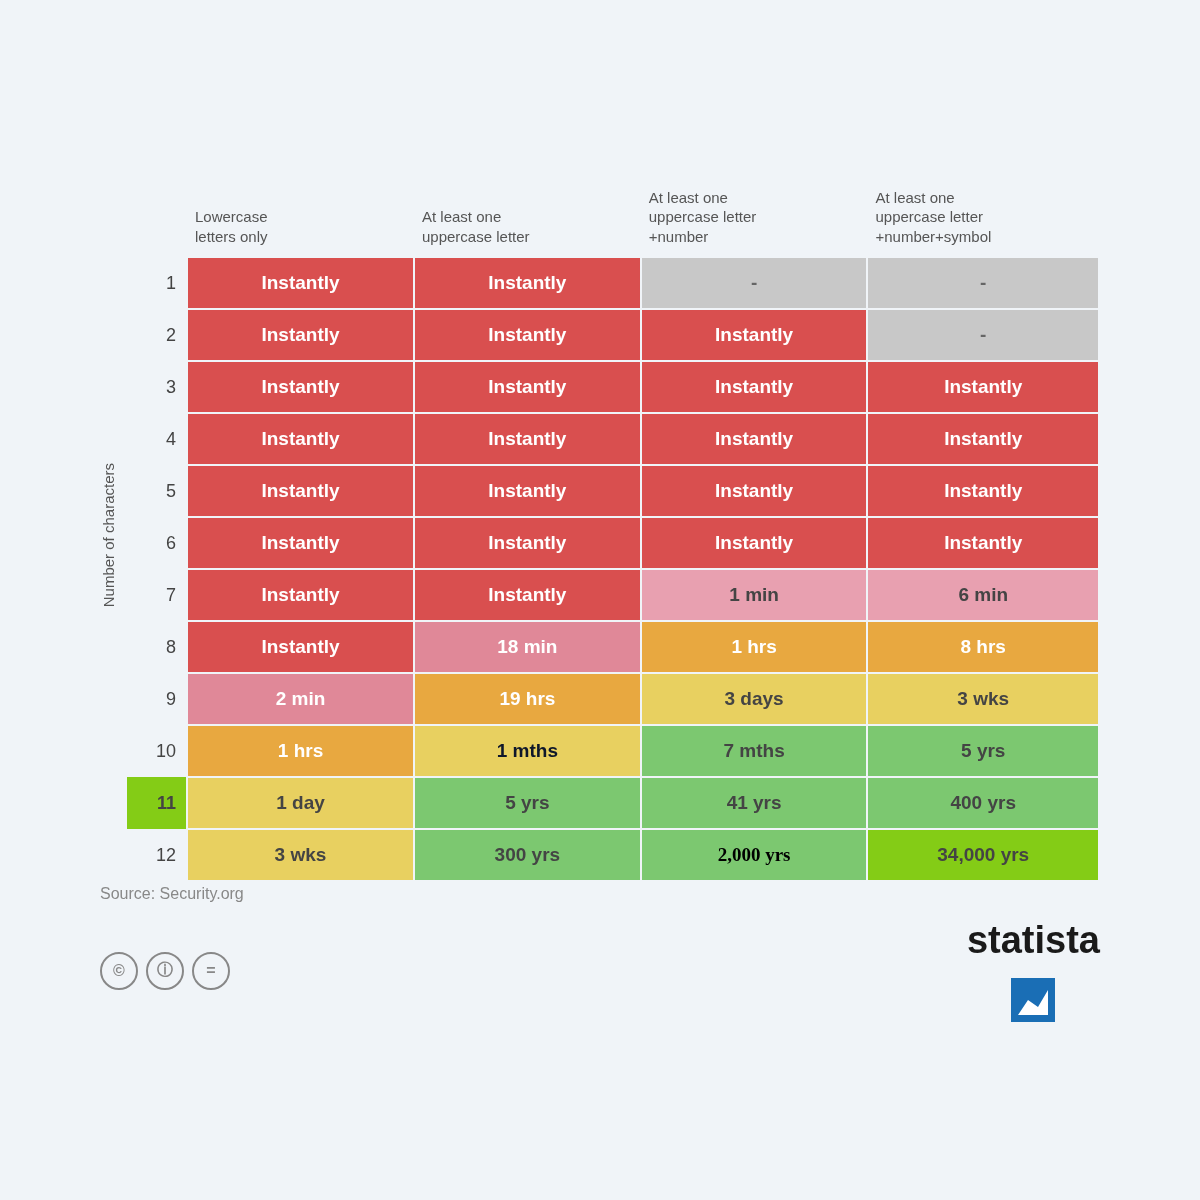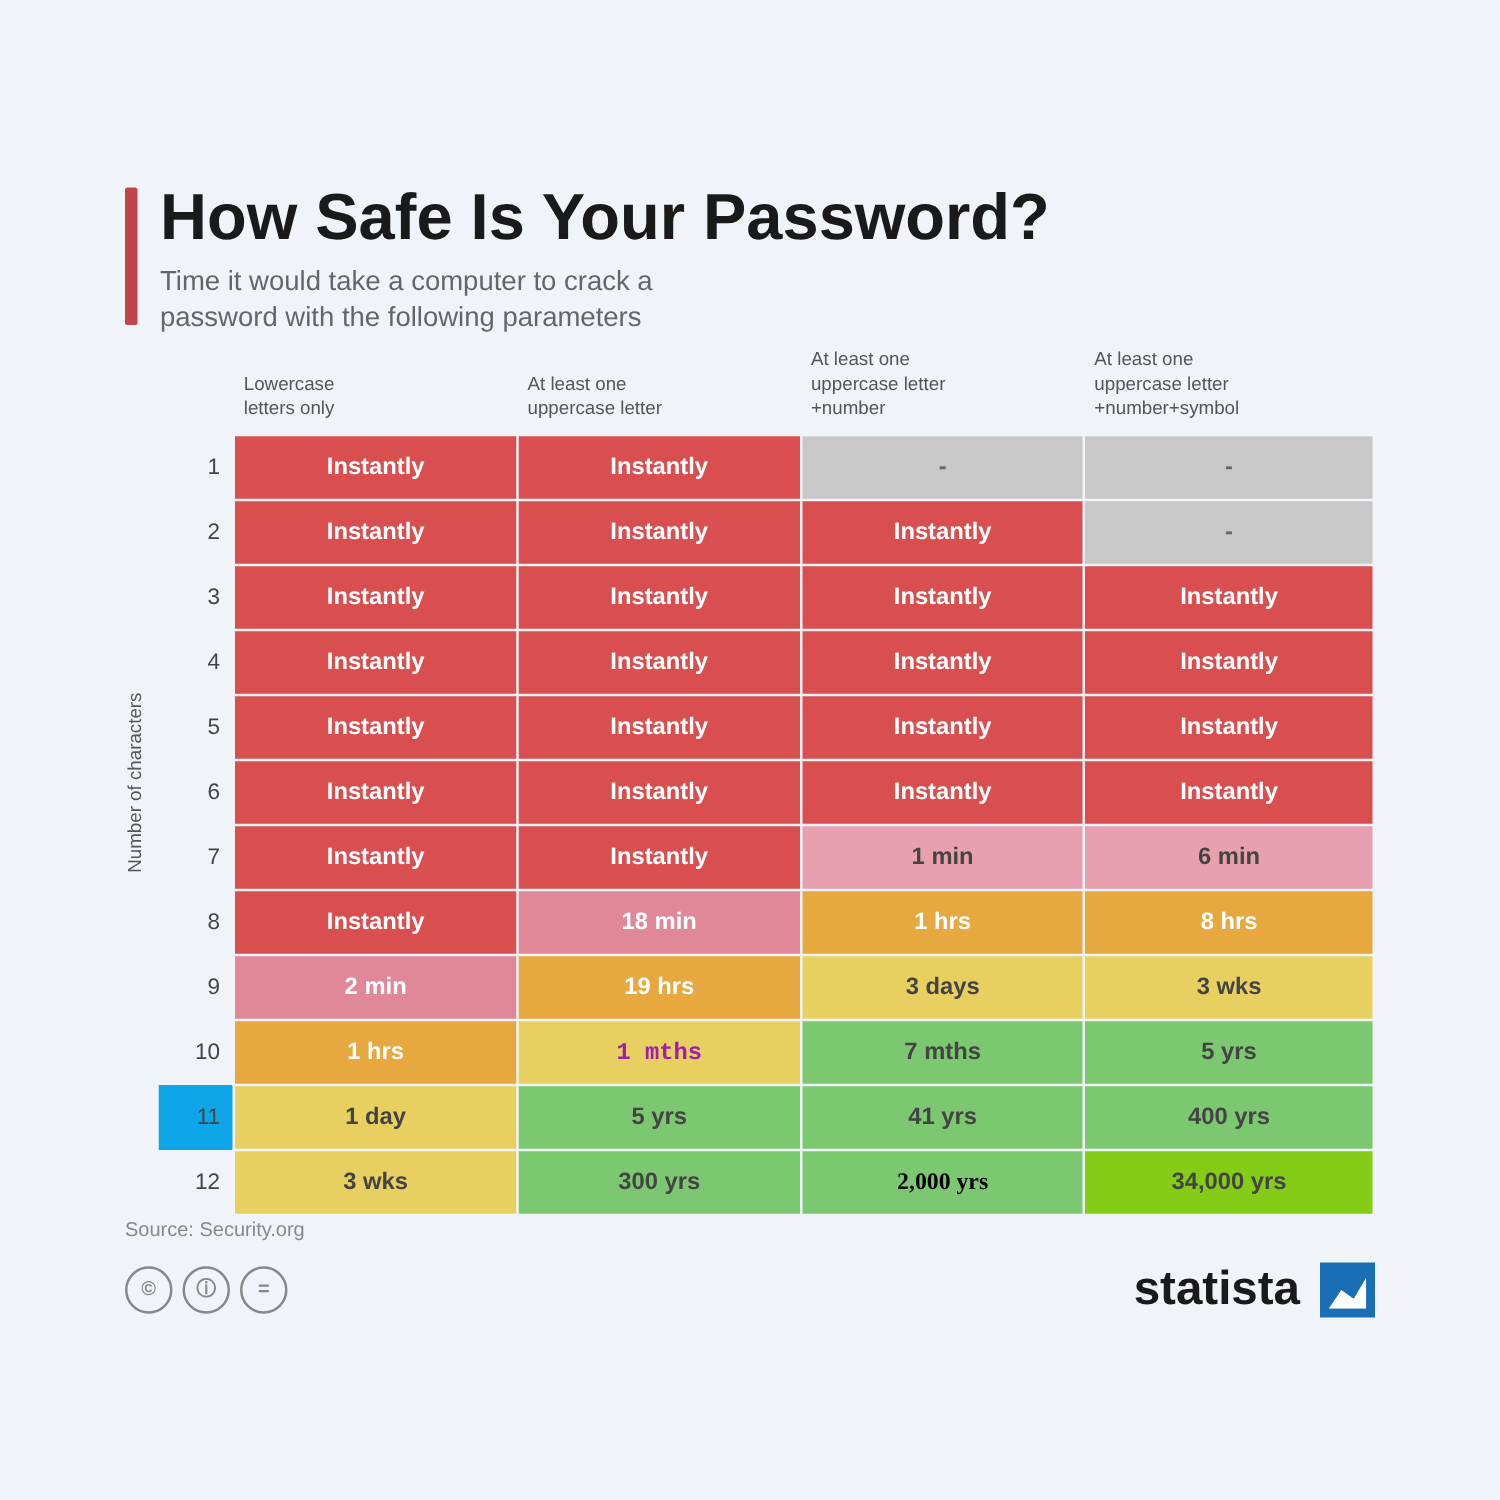--- a/index.html
+++ b/index.html
@@ -122,46 +122,40 @@
       align-items: center;
       justify-content: center;
       font-size: 16px;
       color: #888;
       font-weight: bold;
     }
     .statista {
       display: flex;
       align-items: center;
       gap: 16px;
+      flex-direction: column;
     }
     .statista-text {
       font-size: 38px;
       font-weight: 700;
       color: #1a1a1a;
     }
     .statista-logo {
       width: 44px;
       height: 44px;
       background: #1a6eb5;
       display: flex;
       align-items: center;
       justify-content: center;
     }
   </style>
 </head>
 <body>
 
 <div class="card">
-  <div class="title-block">
-    <div class="red-bar"></div>
-    <div class="title-text">
-      <h1>How Safe Is Your Password?</h1>
-      <p>Time it would take a computer to crack a<br>password with the following parameters</p>
-    </div>
-  </div>
 
   <div class="table-container">
     <div class="vertical-label">Number of characters</div>
     <table>
       <thead>
         <tr>
           <th class="row-label-col"></th>
           <th>Lowercase<br>letters only</th>
           <th>At least one<br>uppercase letter</th>
           <th>At least one<br>uppercase letter<br>+number</th>
@@ -228,26 +222,26 @@
           <tr>
             <td class="row-num" style="background: rgb(240, 244, 248); border: none;">9</td>
             <td style="background: rgb(224, 136, 152); color: rgb(255, 255, 255);">2 min</td>
             <td style="background: rgb(232, 168, 64); color: rgb(255, 255, 255);">19 hrs</td>
             <td style="background: rgb(232, 208, 96); color: rgb(68, 68, 68);">3 days</td>
             <td style="background: rgb(232, 208, 96); color: rgb(68, 68, 68);">3 wks</td>
           </tr>
           <tr>
             <td class="row-num" style="background: rgb(240, 244, 248); border: none;">10</td>
             <td style="background: rgb(232, 168, 64); color: rgb(255, 255, 255);">1 hrs</td>
-            <td style="background: rgb(232, 208, 96); color: #a21caf; font-family: Liberation Mono, monospace;">1 mths</td>
+            <td style="background: rgb(232, 208, 96); color: #0f172a;">1 mths</td>
             <td style="background: rgb(124, 200, 112); color: rgb(68, 68, 68); margin-top: 20px;">7 mths</td>
             <td style="background: rgb(124, 200, 112); color: rgb(68, 68, 68);">5 yrs</td>
           </tr>
           <tr>
-            <td class="row-num" style="background: #0ea5e9; border: none;">11</td>
+            <td class="row-num" style="background: #84cc16; border: none; font-weight: bold;">11</td>
             <td style="background: rgb(232, 208, 96); color: rgb(68, 68, 68);">1 day</td>
             <td style="background: rgb(124, 200, 112); color: rgb(68, 68, 68);">5 yrs</td>
             <td style="background: rgb(124, 200, 112); color: rgb(68, 68, 68);">41 yrs</td>
             <td style="background: rgb(124, 200, 112); color: rgb(68, 68, 68);">400 yrs</td>
           </tr>
           <tr>
             <td class="row-num" style="background: rgb(240, 244, 248); border: none;">12</td>
             <td style="background: rgb(232, 208, 96); color: rgb(68, 68, 68);">3 wks</td>
             <td style="background: rgb(124, 200, 112); color: rgb(68, 68, 68);">300 yrs</td>
             <td style="background: rgb(124, 200, 112); color: #000000; font-family: Liberation Serif, serif;">2,000 yrs</td>

